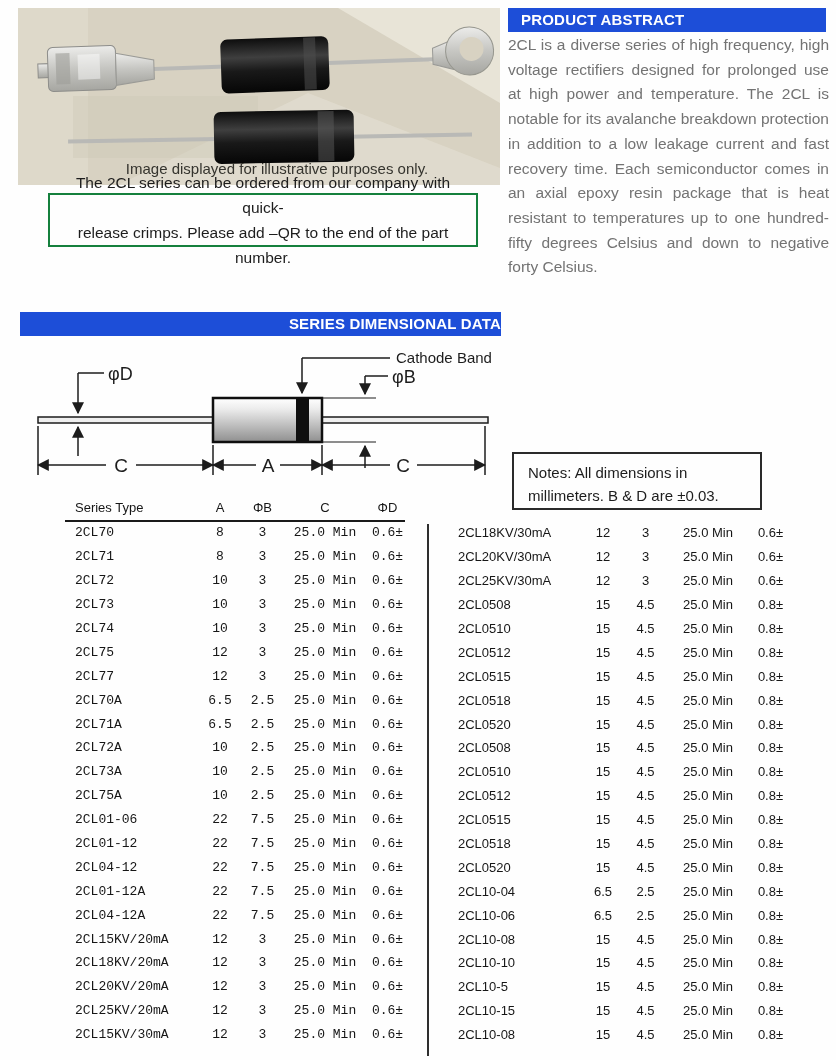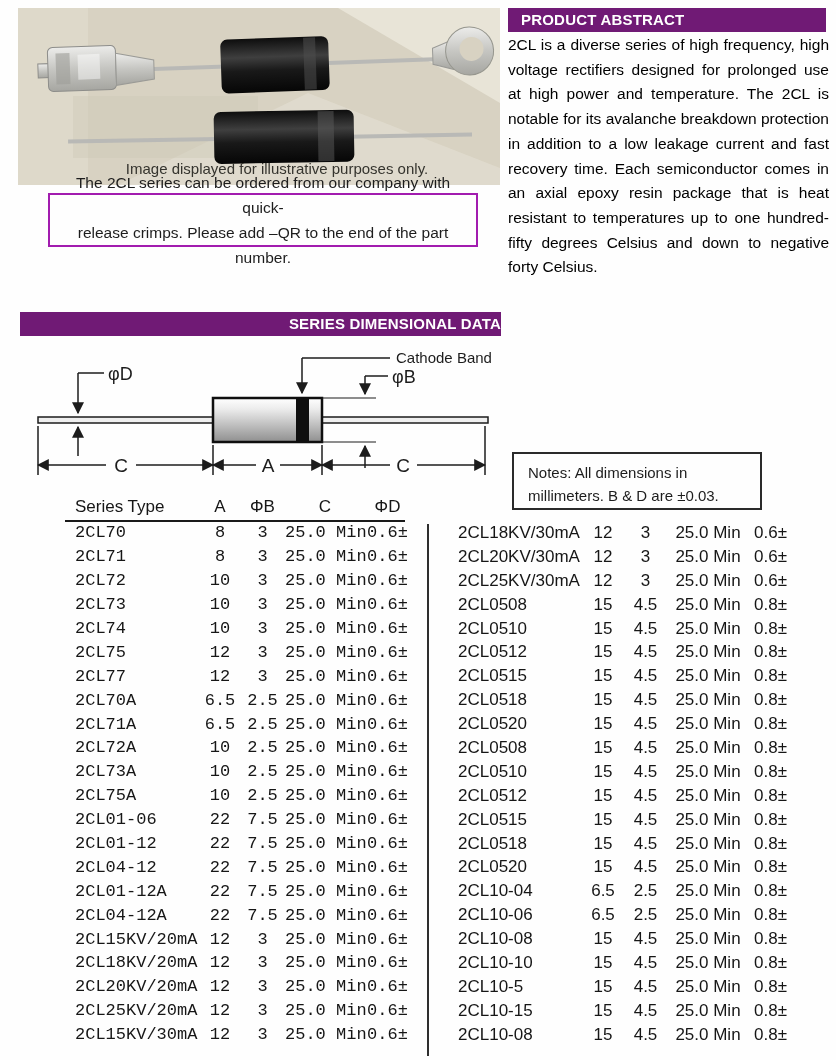--- a/index.html
+++ b/index.html
@@ -9,51 +9,51 @@
   }
   
   .photo-svg { position:absolute; left:18px; top:8px; width:482px; height:177px; }
   .photo-caption {
     position:absolute; left:18px; top:160px; width:518px; text-align:center;
     font-size:15px; color:#35342e;
   }
   
   .order-note {
     position:absolute; left:48px; top:193px; width:430px; height:54px;
-    border:2px solid #a21caf; box-sizing:border-box;
+    border:2px solid #15803d; box-sizing:border-box;
     display:flex; align-items:center; justify-content:center; text-align:center;
     font-size:15.5px; line-height:25px; padding:0 24px; color:#1d1d1d;
   }
   
   .red-bar {
-    position:absolute; background:#701a75; color:#ffffff; font-weight:bold;
+    position:absolute; background:#1d4ed8; color:#ffffff; font-weight:bold;
     font-size:15px; letter-spacing:0.2px; padding:3px 0 4px 13px; box-sizing:border-box;
   }
   #abstract-bar { left:508px; top:8px; width:318px; }
   #dim-bar { left:20px; top:312px; width:481px;text-align:right; }
   
   .para {
     position:absolute; left:508px; width:321px; font-size:15.5px; line-height:24.7px;
-    text-align:justify; color:#000000;
+    text-align:justify; color:#737373;
   }
   #abstract-p1 { top:33px; }
   #abstract-p2 { top:314px; }
   
   .diagram-svg { position:absolute; left:20px; top:338px; width:485px; height:160px; }
   .dia-label { font-family:"Liberation Sans", sans-serif; fill:#1c1c1c; }
   
   .notes-box {
     position:absolute; left:512px; top:452px; width:250px; height:58px;
     border:2px solid #2a2a2a; box-sizing:border-box; padding:7px 0 0 14px;
     font-size:15px; line-height:23px; color:#1d1d1d;
   }
   
   .thead, .trow {
     display:grid; grid-template-columns:135px 40px 45px 80px 45px;
-    align-items:center; font-size:17px; color:#161616;
+    align-items:center; font-size:13px; color:#161616;
   }
   .thead { position:absolute; left:65px; top:496px; width:340px; height:22px;
     border-bottom:2px solid #1a1a1a; padding-bottom:2px; }
   .trows { position:absolute; width:345px; top:521px; }
   #left-rows { left:65px;font-family:Liberation Mono, monospace; }
   #right-rows { left:448px; }
   .trow { height:23.9px; }
   .c-type { text-align:left; padding-left:10px; white-space:nowrap; }
   .c-num  { text-align:center; white-space:nowrap; }
   .divider {

